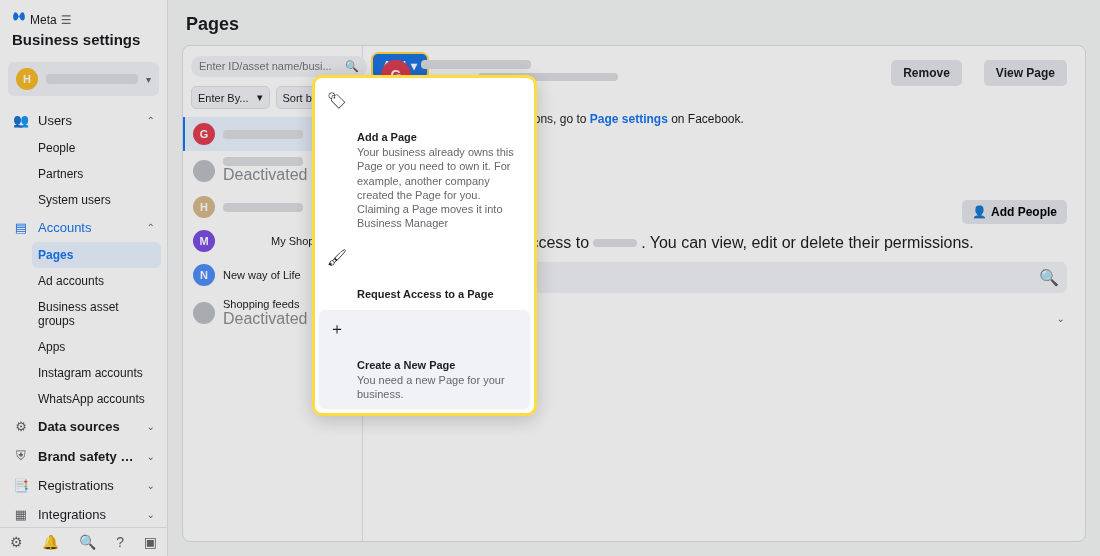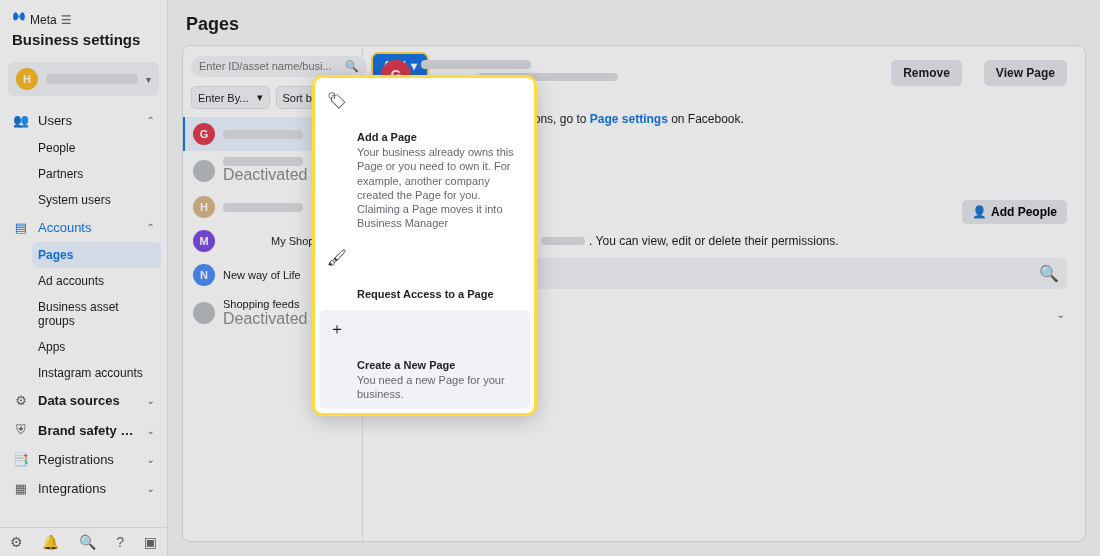--- a/index.html
+++ b/index.html
@@ -56,21 +56,21 @@
   .d-own { font-size: 11px; color: #65676b; display: flex; gap: 4px; align-items: center; }
   .d-own .blurbar { width: 140px; height: 8px; }
   .d-actions { display: flex; gap: 8px; }
   .gbtn { background: #e4e6eb; border: none; border-radius: 5px; padding: 6px 12px; font-size: 12px; font-weight: 700; color: #1c1e21; cursor: pointer; margin-left: 14px; }
   .d-info { margin-top: 22px; font-size: 12px; color: #1c1e21; }
   .d-info a { color: #1877f2; font-weight: 600; text-decoration: none; cursor: pointer; }
   .people { margin-top: 74px; }
   .people-head { display: flex; justify-content: space-between; align-items: center; }
   .people-head h3 { font-size: 15px; font-weight: 700; }
   .addp { background: #e4e6eb; border: none; border-radius: 5px; padding: 5px 10px; font-size: 12px; font-weight: 600; display: flex; align-items: center; gap: 4px; cursor: pointer; }
-  .people-sub { font-size: 12px; color: #1c1e21; margin-top: 10px; display: flex; gap: 4px; align-items: center; flex-wrap: wrap; }
+  .people-sub { font-size: 16px; color: #1c1e21; margin-top: 10px; display: flex; gap: 4px; align-items: center; flex-wrap: wrap; }
   .people-sub .blurbar { width: 44px; height: 8px; }
   .people-search { margin-top: 10px; background: #f0f2f5; border-radius: 6px; display: flex; align-items: center; padding: 6px 8px; }
   .people-search input { flex: 1; border: none; background: transparent; font-size: 12px; outline: none; color: #65676b; }
   .person { display: flex; align-items: center; gap: 8px; padding: 10px 2px; margin-top: 6px; cursor: pointer; }
   .person .chev { margin-left: auto; }
   .overlay { position: absolute; inset: 0; background: rgba(0,0,0,0.10); pointer-events: none; }
   .dropdown { position: absolute; top: 75px; left: 312px; width: 225px; background: #fff; border: 3px solid #fedb41; border-radius: 10px; box-shadow: 0 4px 20px rgba(0,0,0,0.2); z-index: 20; padding: 4px; }
   .dd-item { display: flex; gap: 10px; padding: 8px 8px; border-radius: 6px; cursor: pointer; }
   .dd-item:hover, .dd-item.hover { background: #f0f2f5; }
   .dd-icon { width: 20px; display: flex; justify-content: center; color: #1c1e21; margin-top: 1px; flex-shrink: 0; }
@@ -113,20 +113,21 @@
         <span class="icon">▤</span>
         <span class="lbl">Accounts</span>
         <span class="chev">⌃</span>
       </div>
       <div class="sub">
         <div class="sub-item active">Pages</div>
         <div class="sub-item">Ad accounts</div>
         <div class="sub-item">Business asset groups</div>
         <div class="sub-item">Apps</div>
         <div class="sub-item">Instagram accounts</div>
+        <div class="sub-item">WhatsApp accounts</div>
       </div>
       <div class="sec-head">
         <span class="icon">⚙</span>
         <span class="lbl squeeze">Data sources</span>
         <span class="chev">⌄</span>
       </div>
       <div class="sec-head">
         <span class="icon">⛨</span>
         <span class="lbl squeeze">Brand safety and suitabil...</span>
         <span class="chev">⌄</span>

